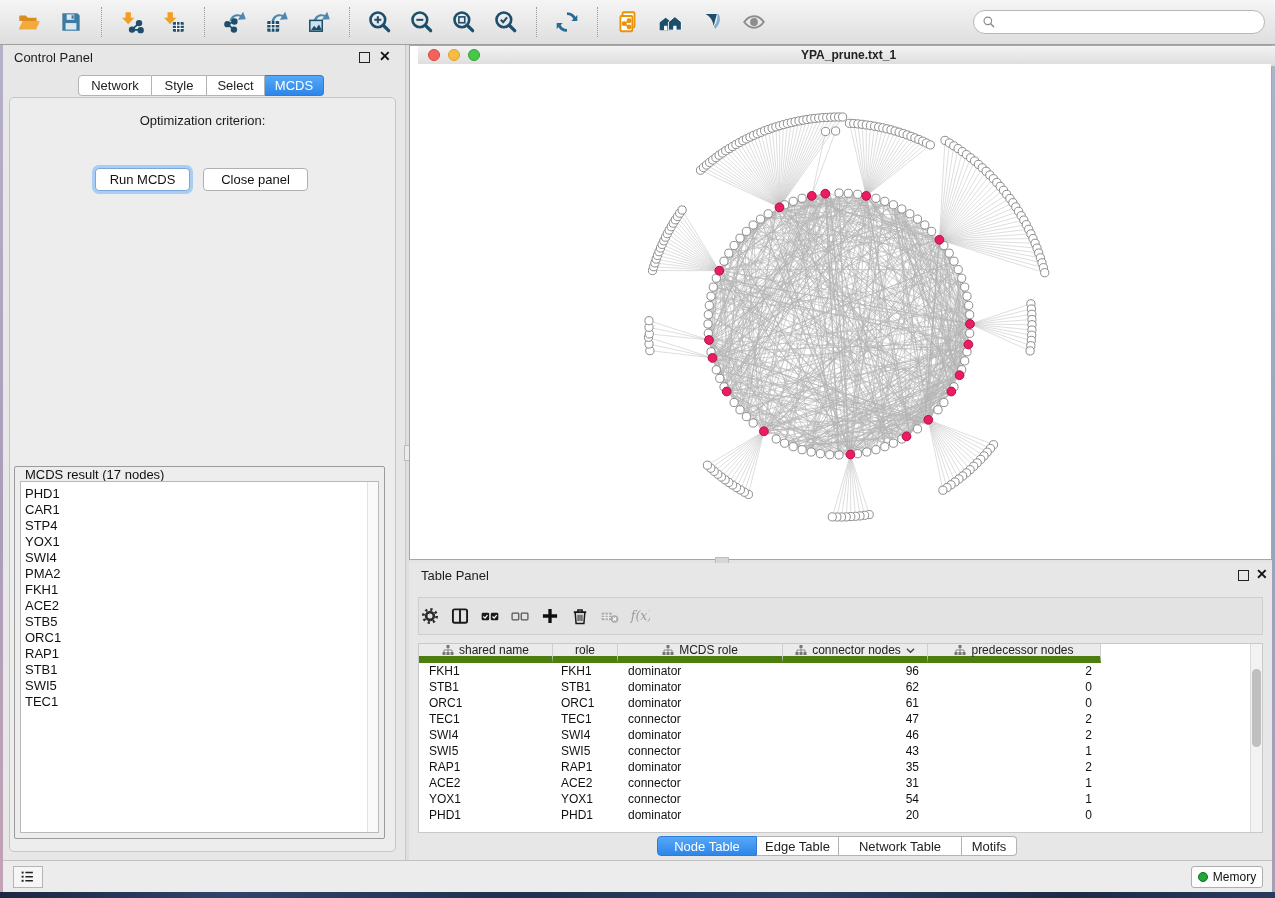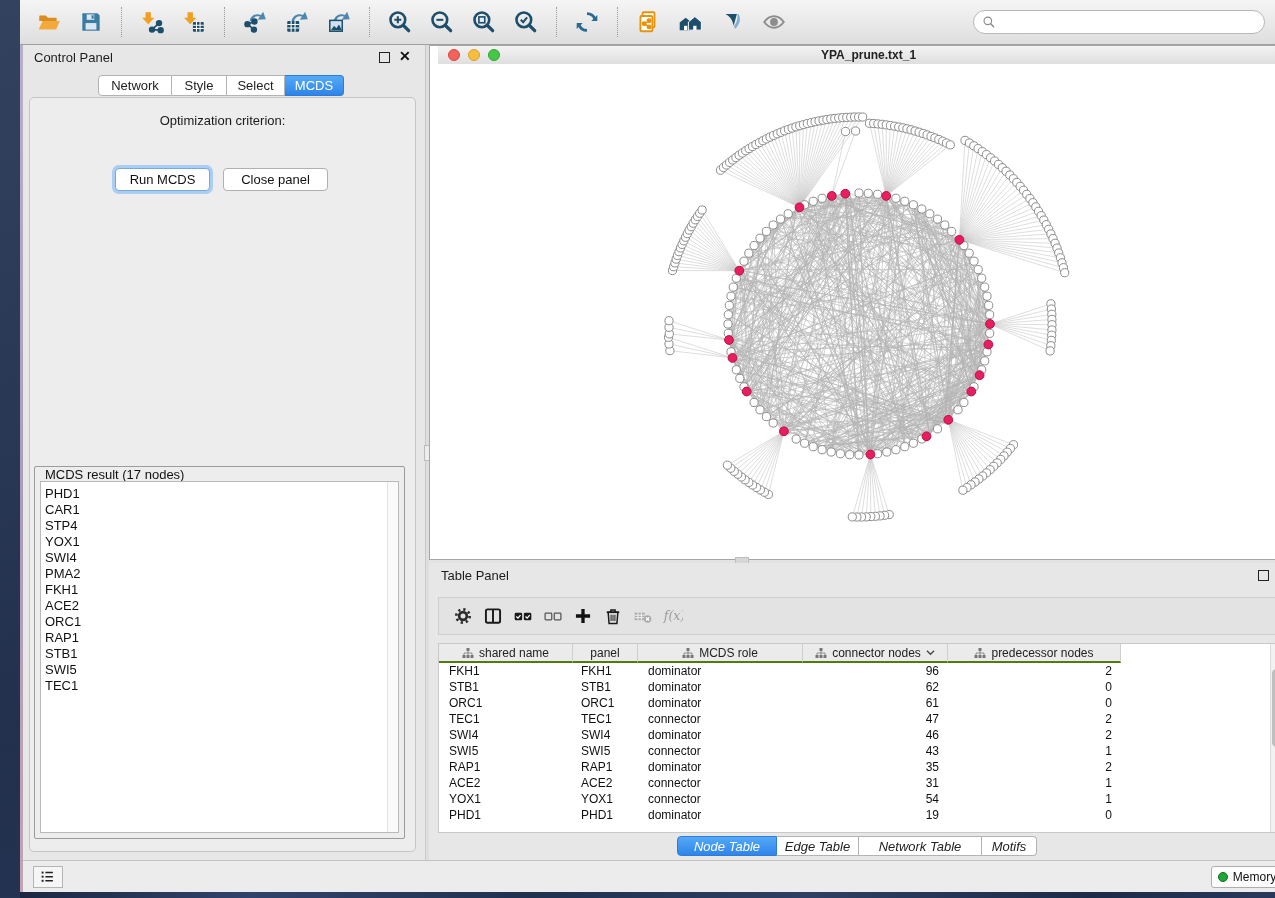--- a/index.html
+++ b/index.html
@@ -1,20 +1,20 @@
 <!DOCTYPE html>
 <html><head>
 <meta charset="utf-8">
 <style>
   html,body{margin:0;padding:0;}
   body{background:#222;font-family:"Liberation Sans",sans-serif;-webkit-font-smoothing:antialiased;}
   #screen{position:relative;width:1275px;height:898px;overflow:hidden;
           background:linear-gradient(160deg,#33425f,#22304d 55%,#2b3b5c);}
   #screen *{box-sizing:border-box;}
-  .abs{position:absolute;margin-left:20px;}
+  .abs{position:absolute;}
 
   
   .strip-left{left:0;top:45px;width:3px;height:847px;background:linear-gradient(#b7b0ca,#a99dba 55%,#c3a3b4);}
   .strip-right{right:0;top:45px;width:3px;height:847px;background:linear-gradient(#aeb4c9,#9aa3bd 55%,#aa9db4);}
   .strip-bottom{left:0;top:892px;width:1275px;height:6px;
      background:linear-gradient(90deg,#1b2742,#32436b 18%,#20304f 40%,#2e3f63 62%,#1d2b48 84%,#2a3a5e);}
 
   
   .toolbar{left:0;top:0;width:1275px;height:45px;background:linear-gradient(#f5f5f5,#dedede);
            border-bottom:1px solid #9f9f9f;display:flex;align-items:center;padding-left:8px;}
@@ -64,33 +64,33 @@
   .net-titlebar{position:absolute;left:8px;top:0;width:100%;height:21px;
       background:linear-gradient(#f3f3f3,#dcdcdc);border-bottom:1px solid #b5b5b5;}
   .tl{position:absolute;top:3px;width:12px;height:12px;border-radius:50%;}
   .net-title{position:absolute;left:0;top:2px;width:100%;text-align:center;font-size:12px;font-weight:bold;color:#222;}
   .net-canvas{position:absolute;left:0;top:18px;width:861px;height:495px;background:#fff;}
 
   
   .table-panel{left:409px;top:563px;width:863px;height:297px;background:#e7e7e7;}
   .tp-title{left:421px;top:568px;font-size:13px;color:#1c1c1c;}
   .tp-toolbar{left:418px;top:597px;width:845px;height:38px;background:#e3e3e3;border:1px solid #cecece;
-      display:flex;align-items:center;gap:8px;padding-left:13px;}
+      display:flex;align-items:center;gap:8px;}
   .tp-icon{width:22px;height:22px;display:flex;align-items:center;justify-content:center;}
   .tbl-wrap{left:418px;top:643px;width:845px;height:190px;background:#fff;border:1px solid #c9c9c9;}
   .tbl-header{position:absolute;left:0;top:0;height:19px;display:flex;font-size:12px;color:#222;}
-  .th{background:#ebebeb;border-right:1px solid #cfcfcf;border-bottom:2px solid #4d7c0f;
+  .th{background:#ebebeb;border-right:1px solid #cfcfcf;border-bottom:7px solid #4d7c0f;
       display:flex;align-items:center;justify-content:center;gap:5px;}
   .tbl-body{position:absolute;left:0;top:19px;width:832px;}
   .tr{display:flex;height:16px;font-size:12px;color:#111;align-items:center;}
   .td{overflow:hidden;white-space:nowrap;}
   .tbl-scroll{position:absolute;right:0;top:0;width:12px;height:188px;background:#f2f2f2;border-left:1px solid #ddd;}
   .tbl-thumb{position:absolute;left:1px;top:25px;width:9px;height:78px;background:#bfbfbf;border-radius:5px;}
   .bottom-tabs{left:657px;top:836px;height:20px;display:flex;font-size:13px;}
-  .b-tab{background:#fff;border:1px solid #b3b3b3;border-left:none;display:flex;align-items:center;justify-content:center;color:#222;font-style:italic;}
+  .b-tab{background:#fff;border:1px solid #b3b3b3;border-left:none;display:flex;align-items:center;justify-content:center;color:#222;}
   .b-tab.first{border-left:1px solid #b3b3b3;border-radius:4px 0 0 4px;}
   .b-tab.last{border-radius:0 4px 4px 0;}
   .b-tab.active{background:linear-gradient(#55a9f8,#2e85e9);border-color:#2d7cd7;color:#fff;}
 
   
   .status-bar{left:3px;top:860px;width:1269px;height:32px;background:#ececec;border-top:1px solid #c2c2c2;}
   .list-button{position:absolute;left:10px;top:5px;width:30px;height:22px;background:#f6f6f6;border:1px solid #b5b5b5;
       display:flex;align-items:center;justify-content:center;}
   .memory-button{position:absolute;right:9px;top:5px;width:72px;height:22px;background:#fdfdfd;border:1px solid #aeaeae;
       border-radius:3px;display:flex;align-items:center;justify-content:center;gap:5px;font-size:12px;color:#111;}
@@ -268,20 +268,21 @@
   <div class="abs result-list" id="result-list">
       <div style="padding-top:4px;">
         <div class="result-item">PHD1</div>
         <div class="result-item">CAR1</div>
         <div class="result-item">STP4</div>
         <div class="result-item">YOX1</div>
         <div class="result-item">SWI4</div>
         <div class="result-item">PMA2</div>
         <div class="result-item">FKH1</div>
         <div class="result-item">ACE2</div>
+        <div class="result-item">STB5</div>
         <div class="result-item">ORC1</div>
         <div class="result-item">RAP1</div>
         <div class="result-item">STB1</div>
         <div class="result-item">SWI5</div>
         <div class="result-item">TEC1</div>
       </div>
     <div class="result-scroll"></div>
   </div>
 
   <div class="abs v-splitter">
@@ -1374,21 +1375,21 @@
               <rect x="4.5" y="1" width="3" height="3"></rect>
               <rect x="0.5" y="8" width="3" height="3"></rect>
               <rect x="4.5" y="8" width="3" height="3"></rect>
               <rect x="8.5" y="8" width="3" height="3"></rect>
             </g>
             <path d="M6 4v2M2 8V6h8v2M6 6v2" stroke="#777" stroke-width="0.8" fill="none"></path>
           </svg>
           <span>shared name</span>
         </div>
         <div class="th" style="width:65px">
-          <span>panel</span>
+          <span>role</span>
         </div>
         <div class="th" style="width:165px">
           <svg width="12" height="12" viewBox="0 0 12 12">
             <g fill="#777">
               <rect x="4.5" y="1" width="3" height="3"></rect>
               <rect x="0.5" y="8" width="3" height="3"></rect>
               <rect x="4.5" y="8" width="3" height="3"></rect>
               <rect x="8.5" y="8" width="3" height="3"></rect>
             </g>
             <path d="M6 4v2M2 8V6h8v2M6 6v2" stroke="#777" stroke-width="0.8" fill="none"></path>
@@ -1484,21 +1485,21 @@
           <div class="td" style="width:134px;padding-left:10px;">YOX1</div>
           <div class="td" style="width:65px;padding-left:8px;">YOX1</div>
           <div class="td" style="width:165px;padding-left:10px;">connector</div>
           <div class="td" style="width:145px;text-align:right;padding-right:9px;">54</div>
           <div class="td" style="width:173px;text-align:right;padding-right:9px;">1</div>
         </div>
         <div class="tr">
           <div class="td" style="width:134px;padding-left:10px;">PHD1</div>
           <div class="td" style="width:65px;padding-left:8px;">PHD1</div>
           <div class="td" style="width:165px;padding-left:10px;">dominator</div>
-          <div class="td" style="width:145px;text-align:right;padding-right:9px;">19</div>
+          <div class="td" style="width:145px;text-align:right;padding-right:9px;">20</div>
           <div class="td" style="width:173px;text-align:right;padding-right:9px;">0</div>
         </div>
       </div>
     <div class="tbl-scroll">
         <div class="tbl-thumb"></div>
       </div>
   </div>
   <div class="abs bottom-tabs" id="bottom-tabs">
       <div class="b-tab first active" style="width:100px">Node Table</div>
       <div class="b-tab" style="width:82px">Edge Table</div>

